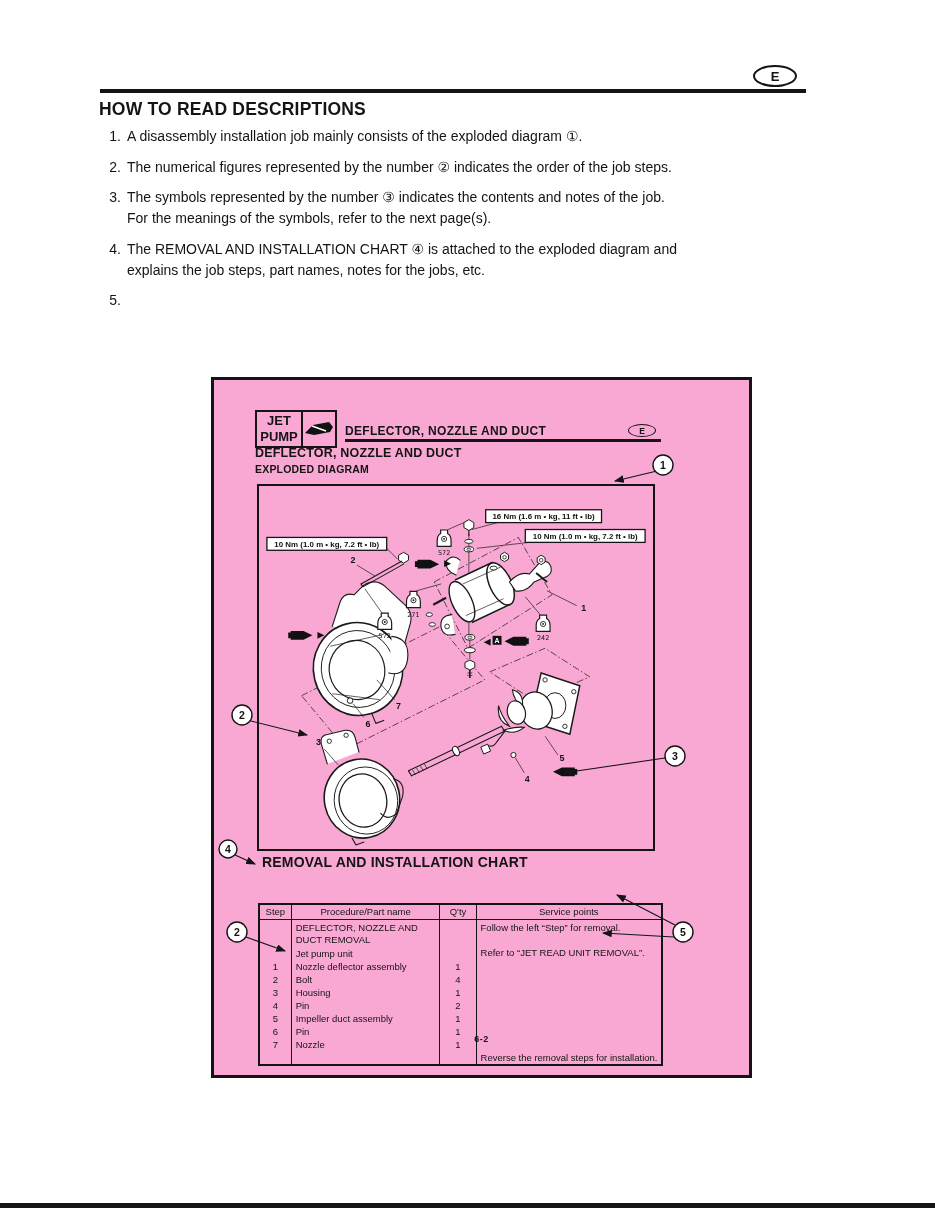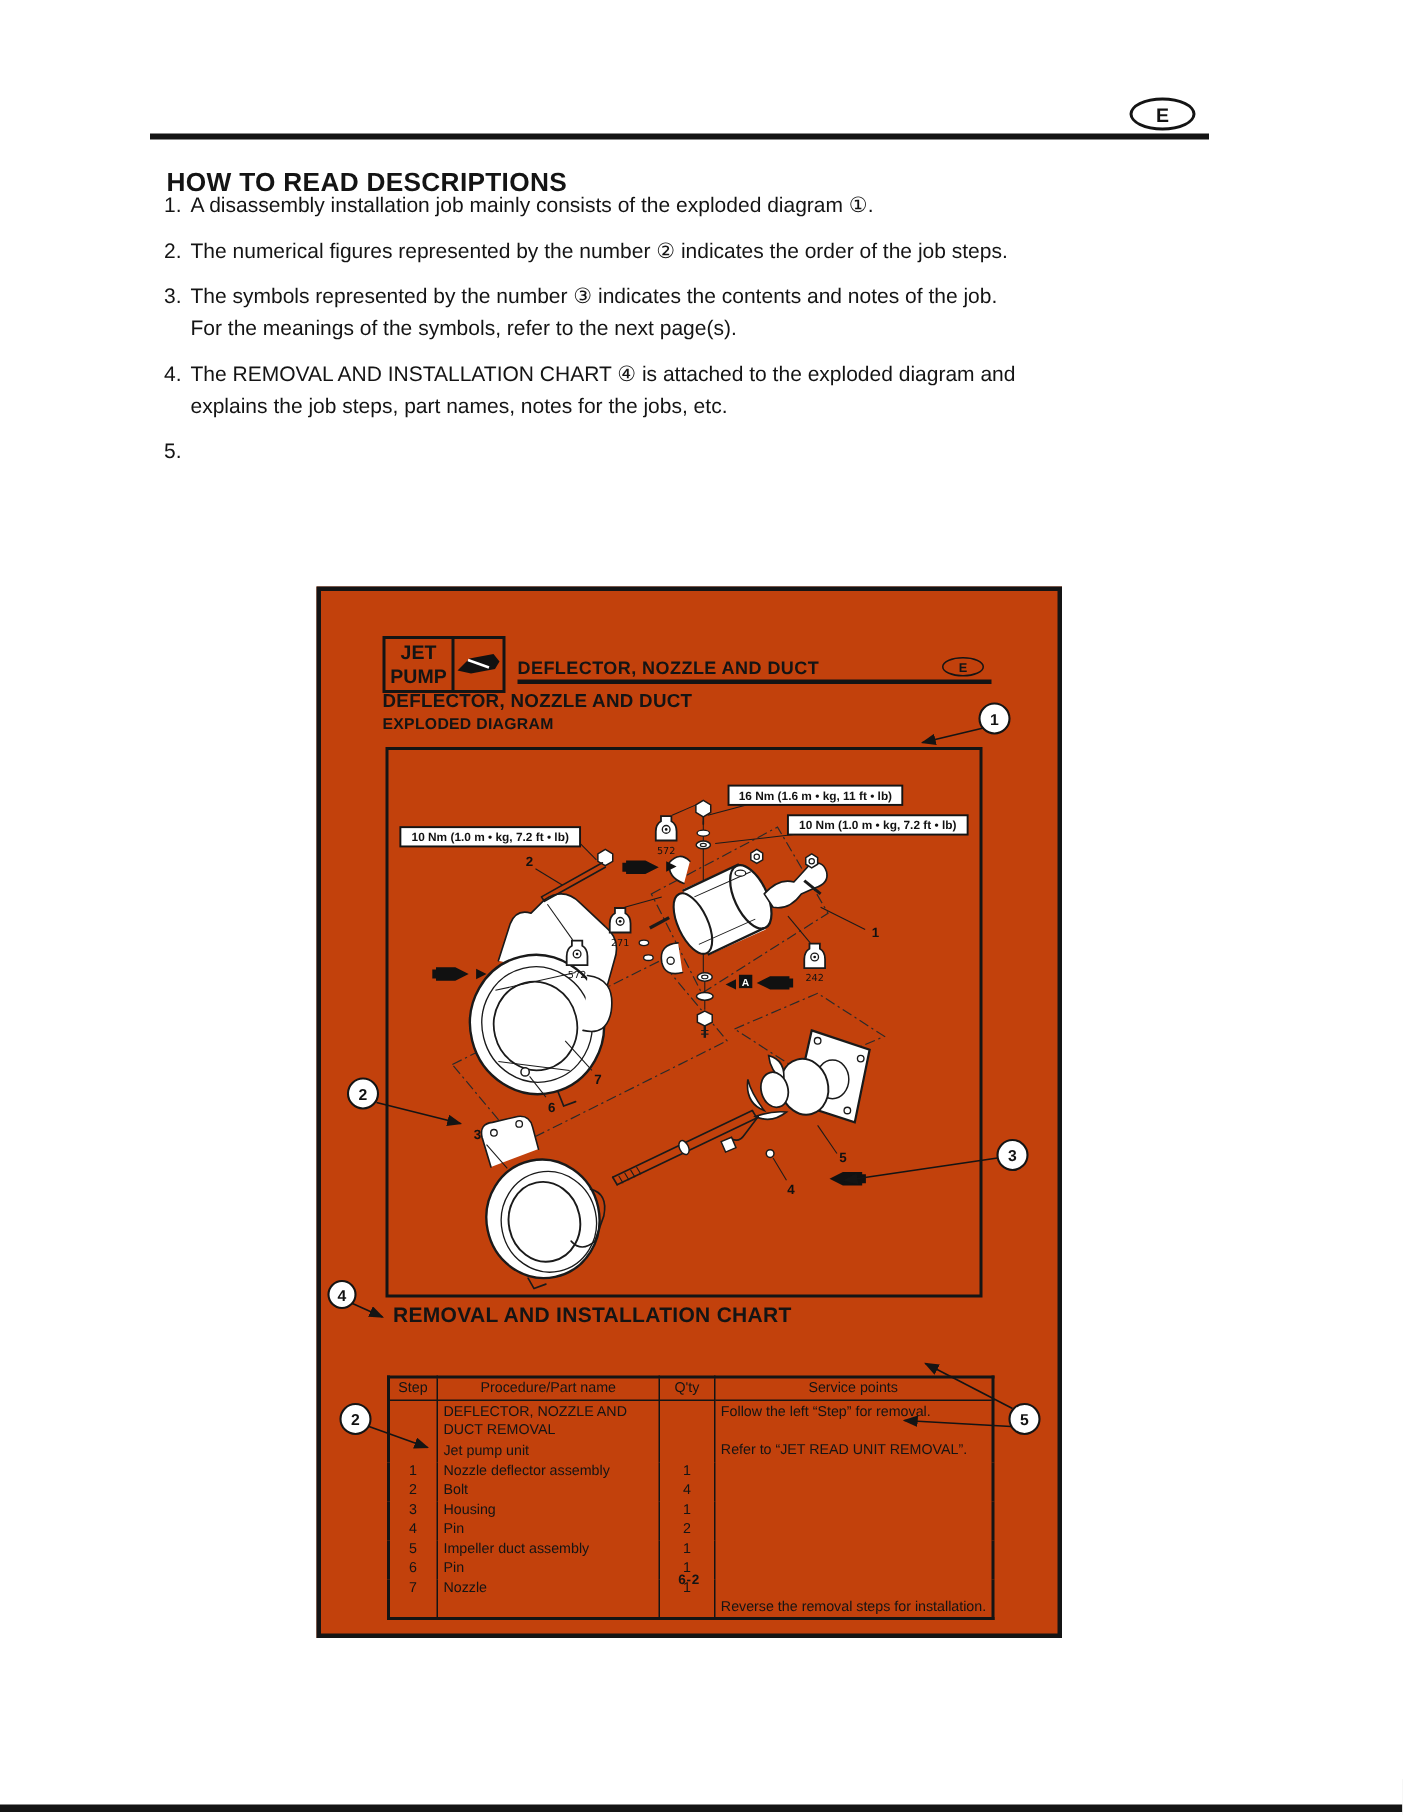--- a/index.html
+++ b/index.html
@@ -12,22 +12,22 @@
     justify-content:center;font-size:13px;font-weight:bold;box-sizing:border-box;}
   .top-rule{position:absolute;left:100px;top:89px;width:706px;height:4px;background:#141414;}
   .page-title{position:absolute;left:99px;top:99px;font-size:17.5px;font-weight:bold;
     letter-spacing:.2px;}
   .howto-list{position:absolute;left:99px;top:126px;width:712px;}
   .howto-item{display:flex;margin-bottom:9.5px;font-size:14px;line-height:21px;}
   .howto-item .num{flex:0 0 22px;text-align:right;padding-right:6px;}
   .howto-item .txt{white-space:pre-line;}
 
   
-  .sample-page{position:absolute;left:211px;top:391px;width:497px;height:701px;
-    border:3px solid #141414;box-sizing:border-box;background:#c2410c;}
+  .sample-page{position:absolute;left:211px;top:377px;width:541px;height:701px;
+    border:3px solid #141414;box-sizing:border-box;background:#f9a8d4;}
   .jp-badge{position:absolute;left:41px;top:30px;width:82px;height:38px;
     border:2.5px solid #141414;box-sizing:border-box;display:flex;}
   .jp-badge .bl{width:46px;border-right:2.5px solid #141414;box-sizing:border-box;
     font-weight:bold;font-size:13px;line-height:15.5px;text-align:center;padding-top:1px;}
   .jp-badge .br{flex:1;display:flex;align-items:center;justify-content:center;}
   .hdr-title{position:absolute;left:131px;top:44px;font-size:12px;font-weight:bold;letter-spacing:.3px;}
   .hdr-underline{position:absolute;left:131px;top:59px;width:316px;height:2.5px;background:#141414;}
   .hdr-e{position:absolute;left:414px;top:44px;width:28px;height:13px;border:1.5px solid #141414;
     border-radius:50%;box-sizing:border-box;display:flex;align-items:center;justify-content:center;
     font-size:8.5px;font-weight:bold;}
@@ -80,21 +80,21 @@
   .co-t{font:bold 10.5px "Liberation Sans",sans-serif;fill:#111;text-anchor:middle;}
   .co-l{fill:none;stroke:#141414;stroke-width:1.1;}
 </style>
 </head>
 <body>
 
 <div id="page">
 
   <div class="lang-badge-top">E</div>
   <div class="top-rule"></div>
-  <h1 class="page-title" style="margin:12px">HOW TO READ DESCRIPTIONS</h1>
+  <h1 class="page-title" style="margin:0">HOW TO READ DESCRIPTIONS</h1>
 
   <div class="howto-list">
     <div class="howto-item">
       <span class="num">1.</span>
       <span class="txt">A disassembly installation job mainly consists of the exploded diagram ①.</span>
     </div>
     <div class="howto-item">
       <span class="num">2.</span>
       <span class="txt">The numerical figures represented by the number ② indicates the order of the job steps.</span>
     </div>

